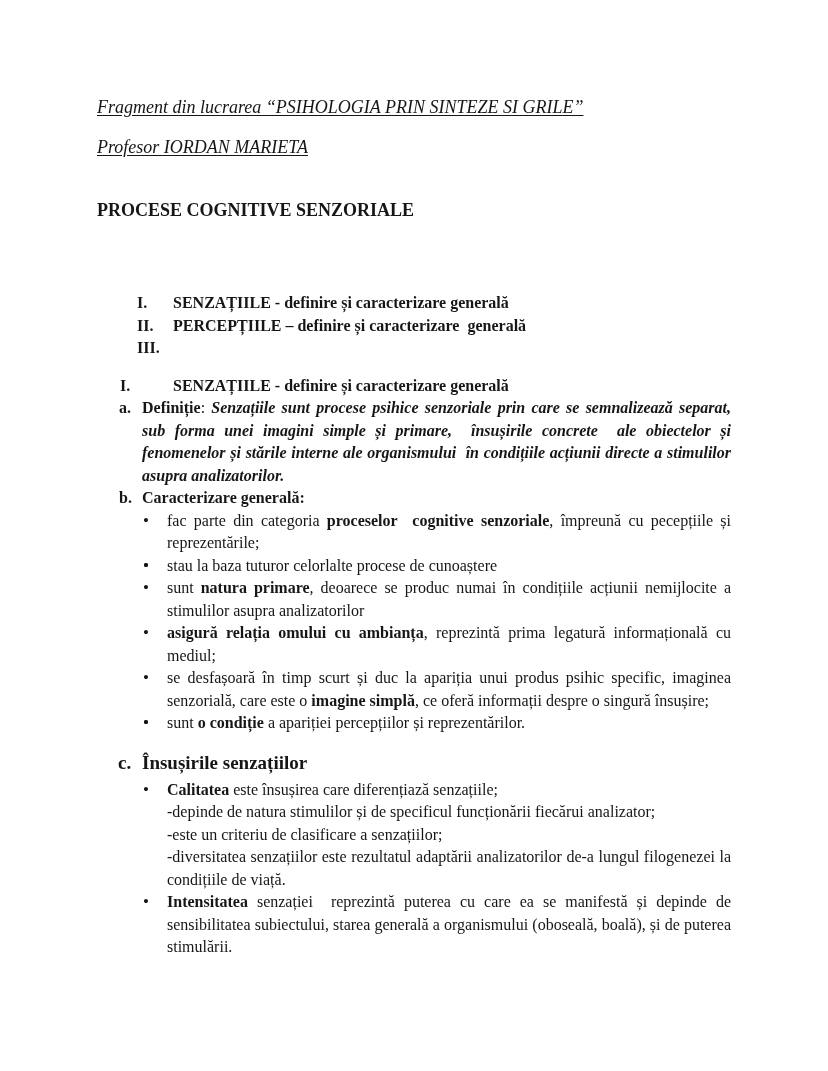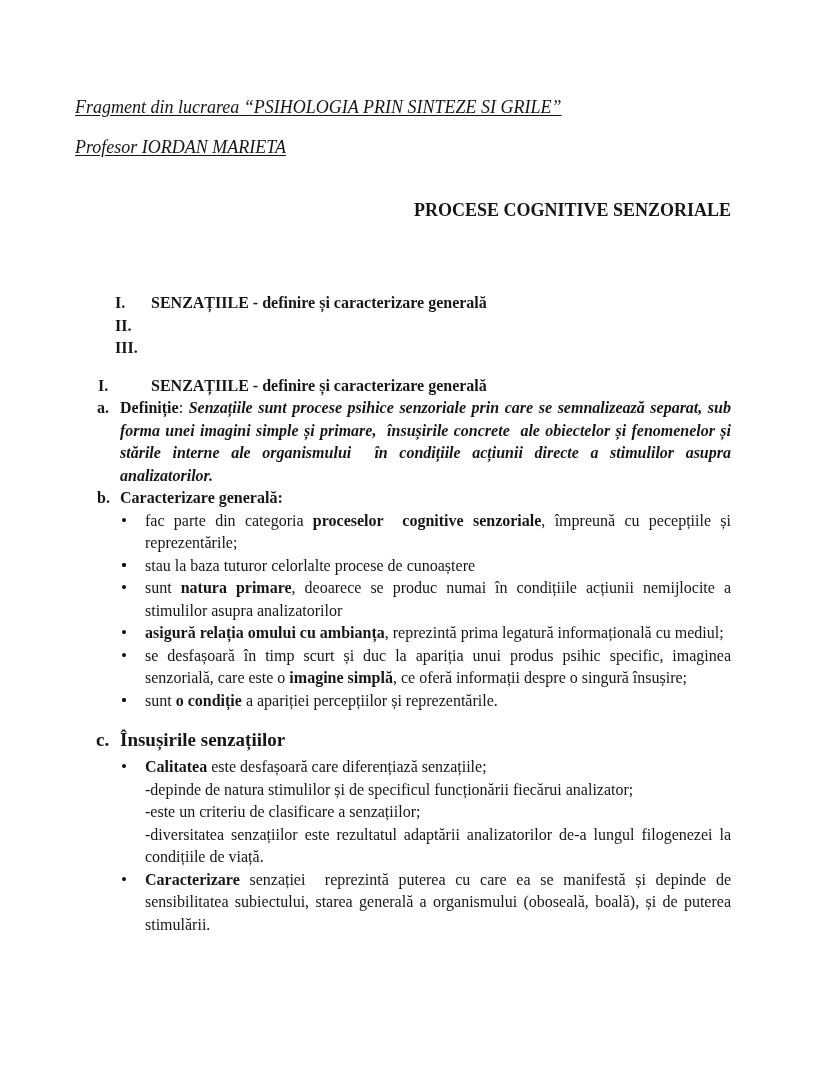--- a/index.html
+++ b/index.html
@@ -9,36 +9,36 @@
     height: 1071px;
     background: #ffffff;
     color: #161616;
     font-family: "Liberation Serif", "DejaVu Serif", serif;
     font-size: 16px;
     overflow: hidden;
     box-sizing: border-box;
   }
   .content {
     box-sizing: border-box;
-    padding: 96px 97px 0 75px;
+    padding: 96px 97px 0 97px;
   }
   
   .hdr {
     font-style: italic;
     font-size: 18px;
     line-height: 22px;
     margin-bottom: 18px;
   }
   .hdr .u { text-decoration: underline; text-underline-offset: 2px; }
   
   .title {
     margin: 40px 0 0 0;
     font-size: 18px;
     font-weight: bold;
-    text-align: right;
+    text-align: left;
     line-height: 24px;
   }
   
   .toc { margin-top: 70px; }
   .toc-row {
     display: flex;
     padding-left: 40px;
     font-weight: bold;
     line-height: 22.5px;
   }
@@ -102,20 +102,21 @@
 
     <div class="title">PROCESE COGNITIVE SENZORIALE</div>
 
     <div class="toc">
       <div class="toc-row">
         <span class="toc-num">I.</span>
         <span class="toc-label">SENZAȚIILE - definire și caracterizare generală</span>
       </div>
       <div class="toc-row">
         <span class="toc-num">II.</span>
+        <span class="toc-label">PERCEPȚIILE – definire și caracterizare&nbsp; generală</span>
       </div>
       <div class="toc-row">
         <span class="toc-num">III.</span>
       </div>
     </div>
 
     <div class="sec-heading">
       <span class="sec-num">I.</span>
       <span class="sec-title">SENZAȚIILE - definire și caracterizare generală</span>
     </div>
@@ -152,37 +153,37 @@
       </div>
       <div class="bullet">
         <span class="bm">•</span>
         <span class="rich"><span>se desfașoară în timp scurt și duc la apariția unui produs psihic specific, imaginea senzorială, care este o </span><span class="b">imagine simplă</span><span>, ce oferă informații despre o singură însușire;</span></span>
       </div>
       <div class="bullet">
         <span class="bm">•</span>
       </div>
       <div class="bullet">
         <span class="bm">•</span>
-        <span class="rich"><span>sunt </span><span class="b">o condiție</span><span> a apariției percepțiilor și reprezentările.</span></span>
+        <span class="rich"><span>sunt </span><span class="b">o condiție</span><span> a apariției percepțiilor și reprezentărilor.</span></span>
       </div>
     </div>
 
     <div class="c-heading">
       <span class="marker">c.</span>
       <span>Însușirile senzațiilor</span>
     </div>
 
     <div class="bullets">
       <div class="bullet">
         <span class="bm">•</span>
-        <span class="rich"><span class="b">Calitatea</span><span> este desfașoară care diferențiază senzațiile;</span></span>
+        <span class="rich"><span class="b">Calitatea</span><span> este însușirea care diferențiază senzațiile;</span></span>
         <div class="subline">-depinde de natura stimulilor și de specificul funcționării fiecărui analizator;</div>
         <div class="subline rich-plain">-este un criteriu de clasificare a senzațiilor;</div>
         <div class="subline">-diversitatea senzațiilor este rezultatul adaptării analizatorilor de-a lungul filogenezei la condițiile de viață.</div>
       </div>
       <div class="bullet">
         <span class="bm">•</span>
-        <span class="rich"><span class="b">Caracterizare</span><span> senzației&nbsp; reprezintă puterea cu care ea se manifestă și depinde de sensibilitatea subiectului, starea generală a organismului (oboseală, boală), și de puterea stimulării.</span></span>
+        <span class="rich"><span class="b">Intensitatea</span><span> senzației&nbsp; reprezintă puterea cu care ea se manifestă și depinde de sensibilitatea subiectului, starea generală a organismului (oboseală, boală), și de puterea stimulării.</span></span>
       </div>
     </div>
 
   </div>
 </div>
 
 </body></html>

